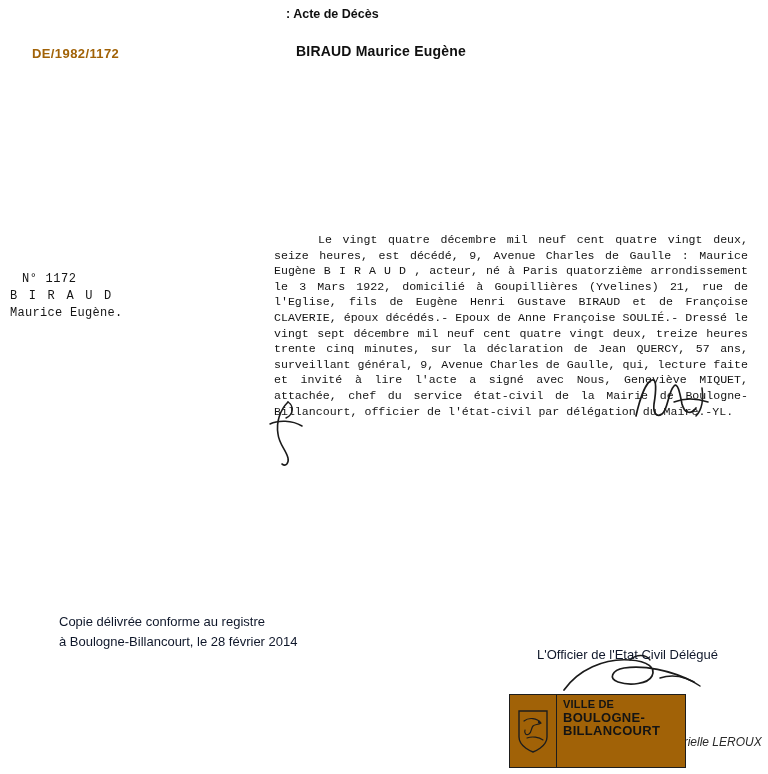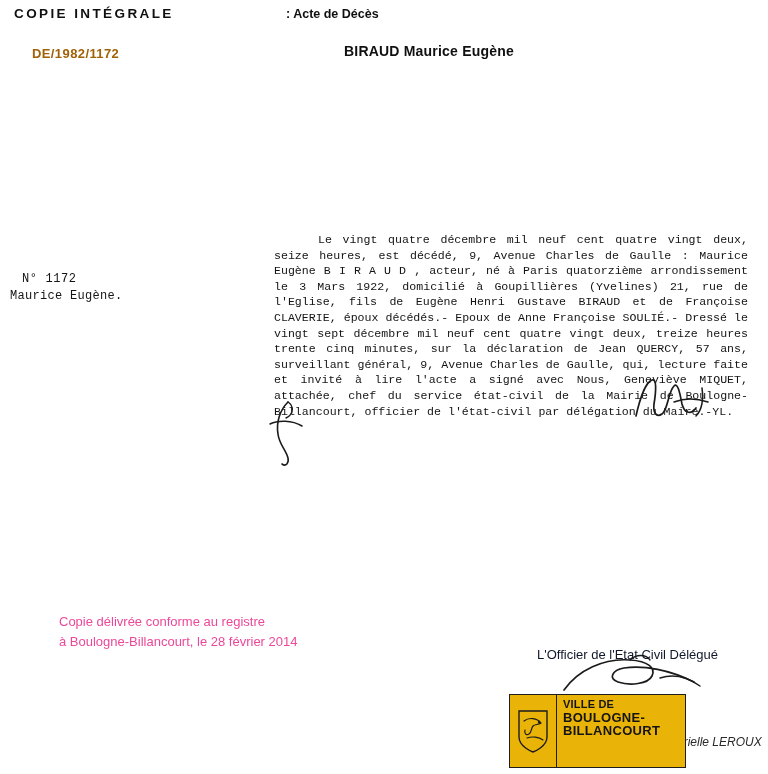--- a/index.html
+++ b/index.html
@@ -53,21 +53,20 @@
   }
   .header-name {
     position: absolute;
     left: 296px;
     top: 43px;
     font-size: 14px;
     font-weight: bold;
     letter-spacing: 0.2px;
     color: #101010;
     white-space: nowrap;
-    margin-left: 48px;
   }
 
   
   .margin-block {
     position: absolute;
     left: 10px;
     top: 232px;
     width: 215px;
     font-family: "Liberation Mono", monospace;
     font-size: 12px;
@@ -111,21 +110,21 @@
   .sig-mid  { left: 630px; top: 372px; }
   .sig-bottom { left: 560px; top: 652px; }
 
   
   .conform {
     position: absolute;
     left: 59px;
     top: 612px;
     font-size: 13px;
     line-height: 20px;
-    color: #ec4899;
+    color: #0f172a;
   }
   .officer-label {
     position: absolute;
     left: 489px;
     top: 647px;
     font-size: 13px;
     color: #0f172a;
     white-space: nowrap;
     margin-left: 48px;
   }
@@ -143,21 +142,21 @@
   .stamp {
     position: absolute;
     left: 509px;
     top: 694px;
     width: 175px;
     height: 72px;
     border: 1.5px solid #1d1d1d;
     display: flex;
     flex-direction: column;
     overflow: hidden;
-    background: #eab308;
+    background: #a16207;
   }
   .stamp-top {
     flex: 1;
     display: flex;
     align-items: stretch;
   }
   .stamp-crest {
     width: 46px;
     border-right: 1.5px solid #1d1d1d;
     display: flex;
@@ -188,27 +187,27 @@
     font-size: 11px;
     letter-spacing: 1.6px;
     color: #141414;
   }
 </style>
 </head>
 <body>
 
 <div class="doc">
 
-  <div class="header-title">COPIE INTÉGRALE</div>
   <div class="header-acte">:  Acte de Décès</div>
   <div class="header-ref">DE/1982/1172</div>
   <div class="header-name">BIRAUD Maurice Eugène</div>
 
   <div class="margin-block">
     <div class="margin-num">N° 1172</div>
+    <div class="margin-surname">B I R A U D</div>
     <div class="margin-given">Maurice Eugène.</div>
   </div>
 
   <div class="body-text"><span class="indent"></span><span>Le vingt quatre décembre mil neuf cent quatre vingt deux, seize heures, est décédé, 9, Avenue Charles de Gaulle : Maurice Eugène B I R A U D , acteur, né à Paris quatorzième arrondissement le 3 Mars 1922, domicilié à Goupillières (Yvelines) 21, rue de l'Eglise, fils de Eugène Henri Gustave BIRAUD et de Françoise CLAVERIE, époux décédés.- Epoux de Anne Françoise SOULIÉ.- Dressé le vingt sept décembre mil neuf cent quatre vingt deux, treize heures trente cinq minutes, sur la déclaration de Jean QUERCY, 57 ans, surveillant général, 9, Avenue Charles de Gaulle, qui, lecture faite et invité à lire l'acte a signé avec Nous, Geneviève MIQUET, attachée, chef du service état-civil de la Mairie de Boulogne-Billancourt, officier de l'état-civil par délégation du Maire.-YL.</span></div>
 
   <div class="sig sig-left">
     <svg width="56" height="70" viewBox="0 0 56 70" fill="none" xmlns="http://www.w3.org/2000/svg">
       <path d="M30 2 C22 10, 18 22, 20 34 C21 44, 28 50, 30 58 C31 63, 28 67, 24 64" stroke="#1b1b1b" stroke-width="1.6" fill="none" stroke-linecap="round"></path>
       <path d="M12 24 C20 20, 34 20, 44 26" stroke="#1b1b1b" stroke-width="1.5" fill="none" stroke-linecap="round"></path>
       <path d="M30 2 C36 6, 36 14, 28 18" stroke="#1b1b1b" stroke-width="1.4" fill="none" stroke-linecap="round"></path>

